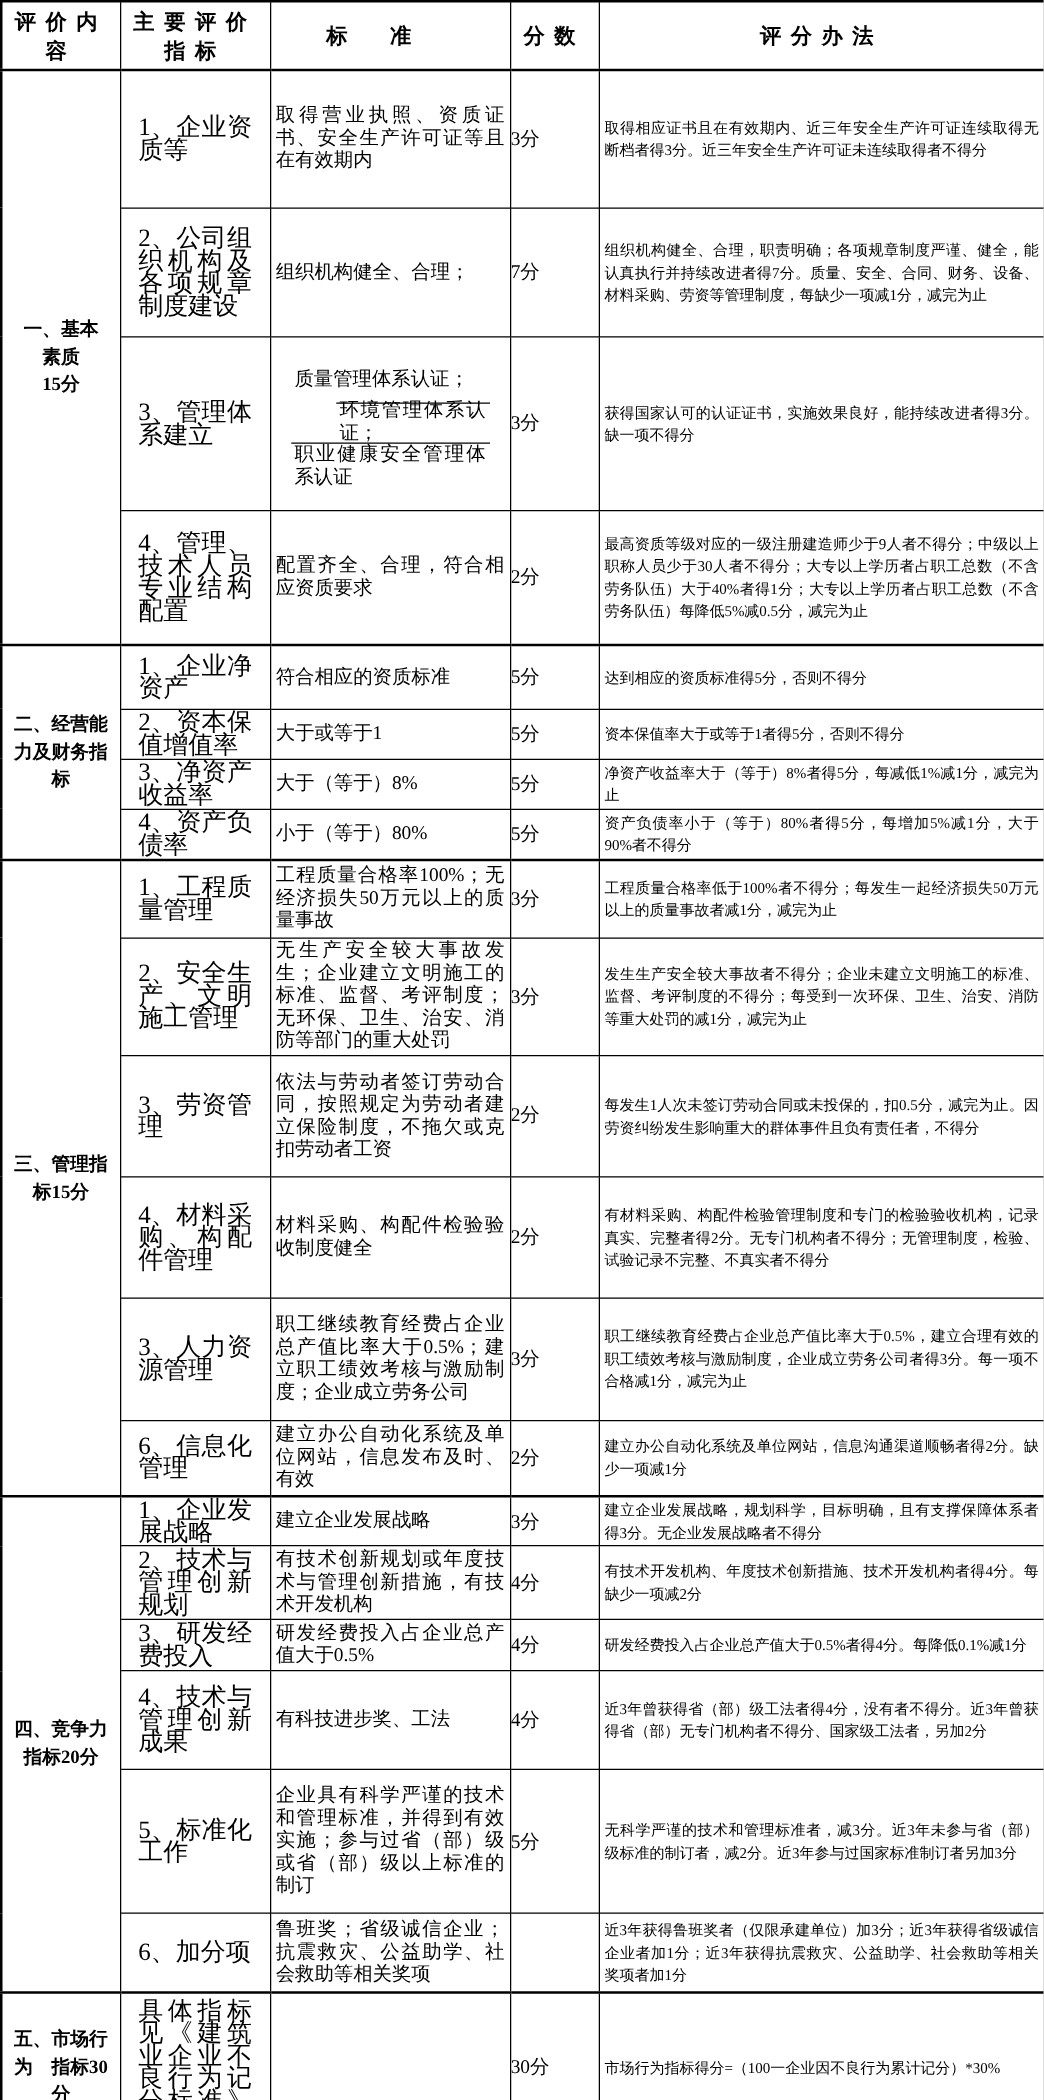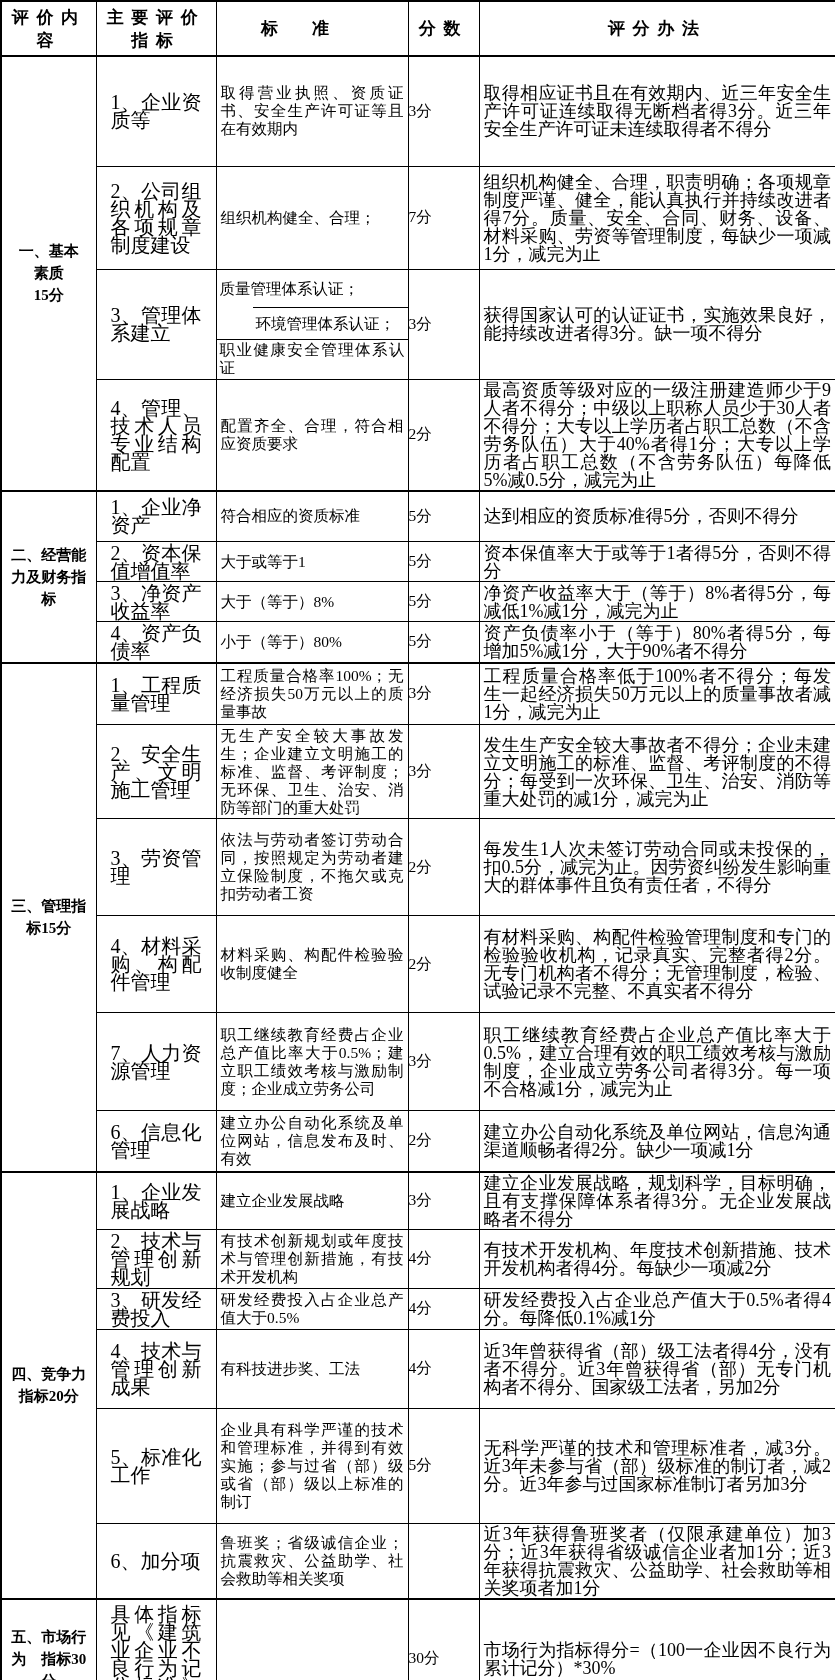--- a/index.html
+++ b/index.html
@@ -27,23 +27,23 @@
   .c1 {
     font-weight:bold;
     font-size:15px;
     line-height:22px;
     text-align:center;
     white-space:pre-line;
     padding:0 1px;
   }
   .c2 { font-size:20px; line-height:18px; padding:1px 14px; text-align:justify; }
   .c3 { font-size:15.5px; line-height:18px; padding:1px 4px; text-align:justify; }
-  .c3.nopad { padding:0; }
+  .c3.nopad { padding:16px; }
   .c4 { font-size:15.5px; text-align:left; padding:0; }
-  .c5 { font-size:18px; line-height:18px; padding:1px 4px; text-align:justify; }
+  .c5 { font-size:12px; line-height:18px; padding:1px 4px; text-align:justify; }
   .sub { display:flex; align-items:center; padding:0 3px; box-sizing:border-box; }
   .sub + .sub { border-top:1px solid #000; }
   .sub span { width:100%; text-align:justify; }
   .sub-1 { height:36px; }
   .sub-2 { height:32px;margin-left:36px; }
   .sub-3 { height:38px;font-family:Liberation Serif, serif; }
 </style>
 </head>
 <body>
 
@@ -153,21 +153,21 @@
       <td class="c4">2分</td>
       <td class="c5">每发生1人次未签订劳动合同或未投保的，扣0.5分，减完为止。因劳资纠纷发生影响重大的群体事件且负有责任者，不得分</td>
     </tr>
     <tr style="height:97px">
       <td class="c2">4、材料采购、构配件管理</td>
       <td class="c3">材料采购、构配件检验验收制度健全</td>
       <td class="c4">2分</td>
       <td class="c5">有材料采购、构配件检验管理制度和专门的检验验收机构，记录真实、完整者得2分。无专门机构者不得分；无管理制度，检验、试验记录不完整、不真实者不得分</td>
     </tr>
     <tr style="height:98px">
-      <td class="c2">7、人力资源管理</td>
+      <td class="c2">3、人力资源管理</td>
       <td class="c3">职工继续教育经费占企业总产值比率大于0.5%；建立职工绩效考核与激励制度；企业成立劳务公司</td>
       <td class="c4">3分</td>
       <td class="c5">职工继续教育经费占企业总产值比率大于0.5%，建立合理有效的职工绩效考核与激励制度，企业成立劳务公司者得3分。每一项不合格减1分，减完为止</td>
     </tr>
     <tr style="height:61px">
       <td class="c2">6、信息化管理</td>
       <td class="c3">建立办公自动化系统及单位网站，信息发布及时、有效</td>
       <td class="c4">2分</td>
       <td class="c5">建立办公自动化系统及单位网站，信息沟通渠道顺畅者得2分。缺少一项减1分</td>
     </tr>

